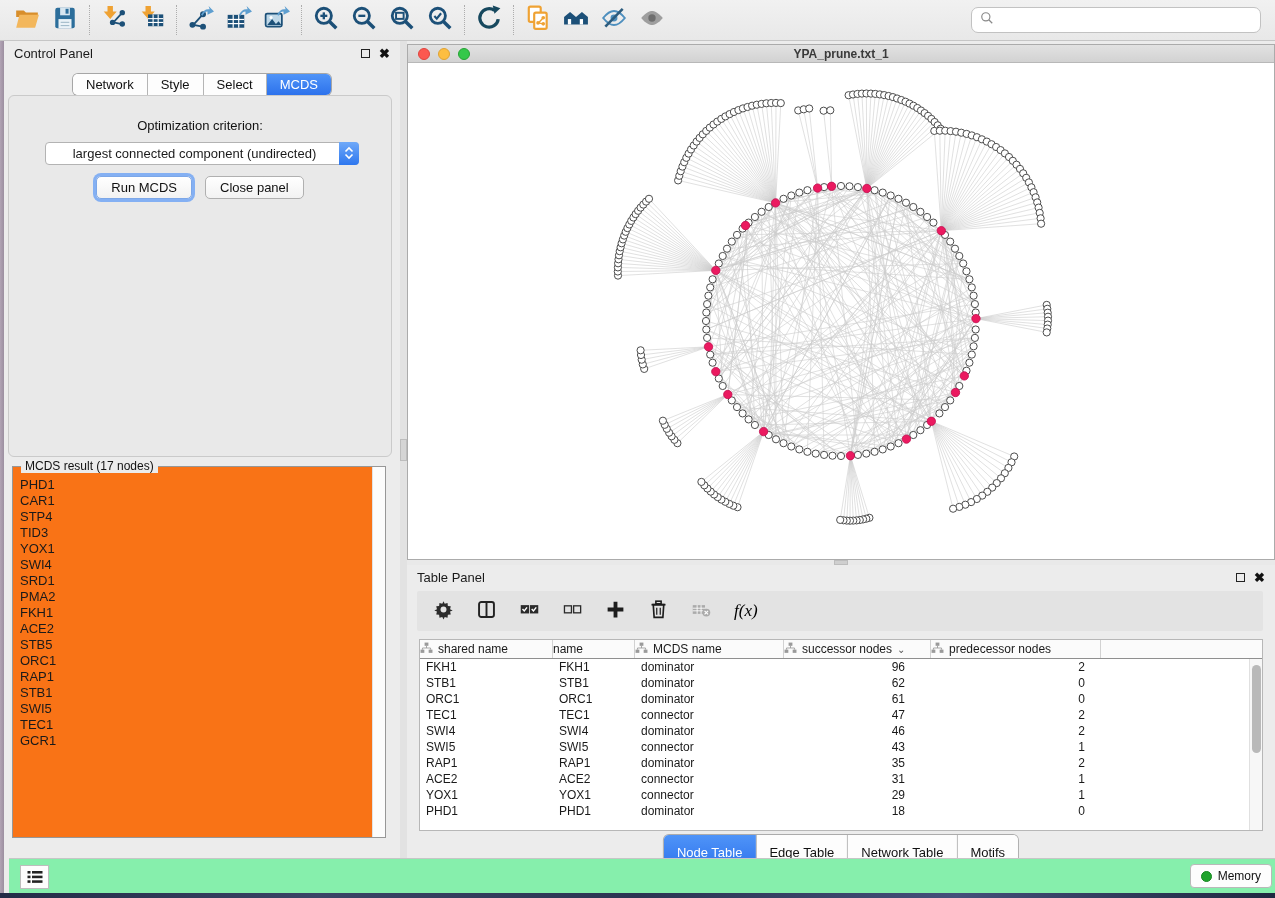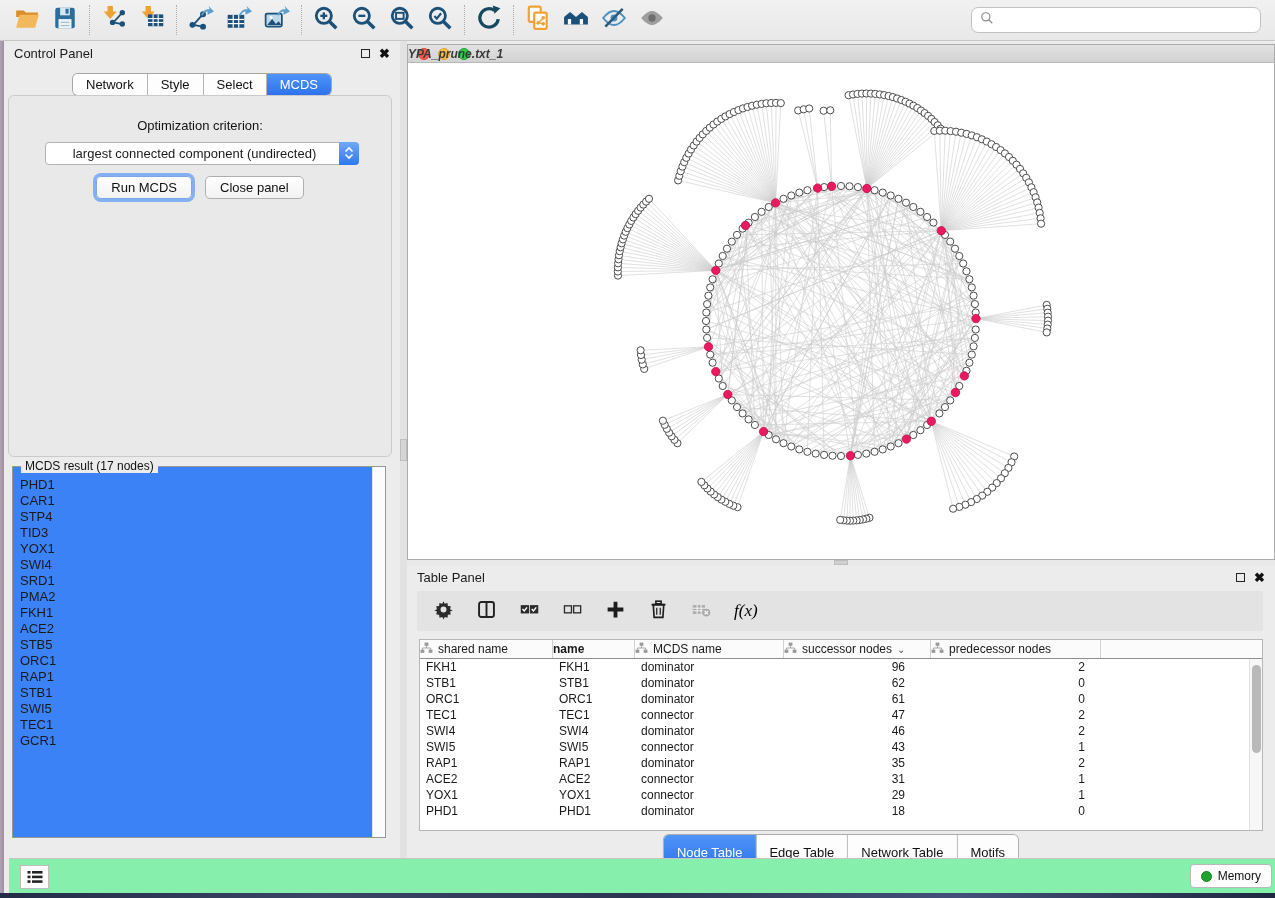--- a/index.html
+++ b/index.html
@@ -50,21 +50,21 @@
     background:linear-gradient(#6FA9F9,#2E77EE); display:flex; flex-direction:column;
     align-items:center; justify-content:center; color:#fff; }
   .stepper svg { display:block; }
   .btn-row { position:absolute; top:80px; width:100%; display:flex; justify-content:center; gap:13px; }
   .mac-btn { height:23px; padding:0 14px; background:linear-gradient(#FFFFFF,#F2F2F2);
     border:1px solid #B0B0B0; border-radius:5px; font-size:13px; font-family:"Liberation Sans",sans-serif;
     color:#111; cursor:default; }
   .mac-btn.focused { box-shadow:0 0 0 3px rgba(97,156,245,.75); border-color:#7CA7E8; }
 
   #result-box { position:absolute; left:8px; top:425px; width:374px; height:372px;
-    background:#3b82f6; border:1px solid #979797; }
+    background:#f97316; border:1px solid #979797; }
   #result-legend { position:absolute; left:8px; top:-8px; background:#ECECEC; padding:0 4px;
     font-size:12px; color:#111; }
   #result-list { position:absolute; left:1px; top:10px; bottom:1px; right:13px; overflow:hidden;
     font-size:13px; line-height:16px; padding-left:6px; }
   #result-scroll { position:absolute; right:0; top:0; bottom:0; width:13px;
     background:#FCFCFC; border-left:1px solid #E2E2E2; }
 
   
   #v-split { position:absolute; left:400px; top:41px; width:7px; height:817px; background:#E2E2E2; }
   #v-split .handle { position:absolute; left:0px; top:398px; width:7px; height:22px;
@@ -77,21 +77,21 @@
   #net-window { position:absolute; left:407px; top:44px; width:868px; height:516px;
     border:1px solid #ABABAB; background:#fff; }
   #net-titlebar { position:absolute; left:0; top:0; width:100%; height:18px;
     background:linear-gradient(#E2E2E2,#D2D2D2); border-bottom:1px solid #B8B8B8;
     display:flex; align-items:center; }
   .traffic { display:flex; gap:8px; margin-left:10px; }
   .light { width:12px; height:12px; border-radius:50%; }
   .light.red { background:#FC5850; border:1px solid #E0443E; }
   .light.yellow { background:#FDBE41; border:1px solid #E0A334; }
   .light.green { background:#34C84A; border:1px solid #26A334; }
-  #net-title { position:absolute; width:100%; font-size:12px; font-weight:700; color:#3a3a3a;font-style:italic; }
+  #net-title { position:absolute; width:100%; text-align:center; font-size:12px; font-weight:700; color:#3a3a3a; }
   #net-canvas { position:absolute; left:0; top:18px; width:866px; height:496px; background:#fff; }
 
   
   #table-panel { position:absolute; left:407px; top:565px; width:868px; height:293px; background:#ECECEC; }
   #tp-toolbar { position:absolute; left:10px; top:26px; right:12px; height:40px;
     background:#E3E3E3; border-radius:2px; display:flex; align-items:center; gap:22px; padding-left:16px; }
   .tp-icon { display:flex; align-items:center; justify-content:center; cursor:default; }
   .fx-label { font-family:"Liberation Serif", serif; font-style:italic; font-size:17px; color:#000000; }
 
   #node-table { position:absolute; left:12px; top:74px; right:12px; height:192px;
@@ -1170,21 +1170,21 @@
           <span><svg width="13" height="12" viewBox="0 0 24 22">
               <g fill="#9a9a9a">
                 <rect x="8.5" y="1" width="7" height="6"></rect>
                 <rect x="1" y="14" width="7" height="6"></rect>
                 <rect x="16" y="14" width="7" height="6"></rect>
               </g>
               <path d="M12 7 v4 M4.5 14 v-3 h15 v3" fill="none" stroke="#9a9a9a" stroke-width="1.6"></path>
             </svg></span>
           <span>shared name</span>
         </div>
-        <div class="th" style="width: 82px; font-weight: bold;">
+        <div class="th" style="width: 82px;">
           <span>name</span>
         </div>
         <div class="th" style="width: 149px;">
           <span><svg width="13" height="12" viewBox="0 0 24 22">
               <g fill="#9a9a9a">
                 <rect x="8.5" y="1" width="7" height="6"></rect>
                 <rect x="1" y="14" width="7" height="6"></rect>
                 <rect x="16" y="14" width="7" height="6"></rect>
               </g>
               <path d="M12 7 v4 M4.5 14 v-3 h15 v3" fill="none" stroke="#9a9a9a" stroke-width="1.6"></path>

